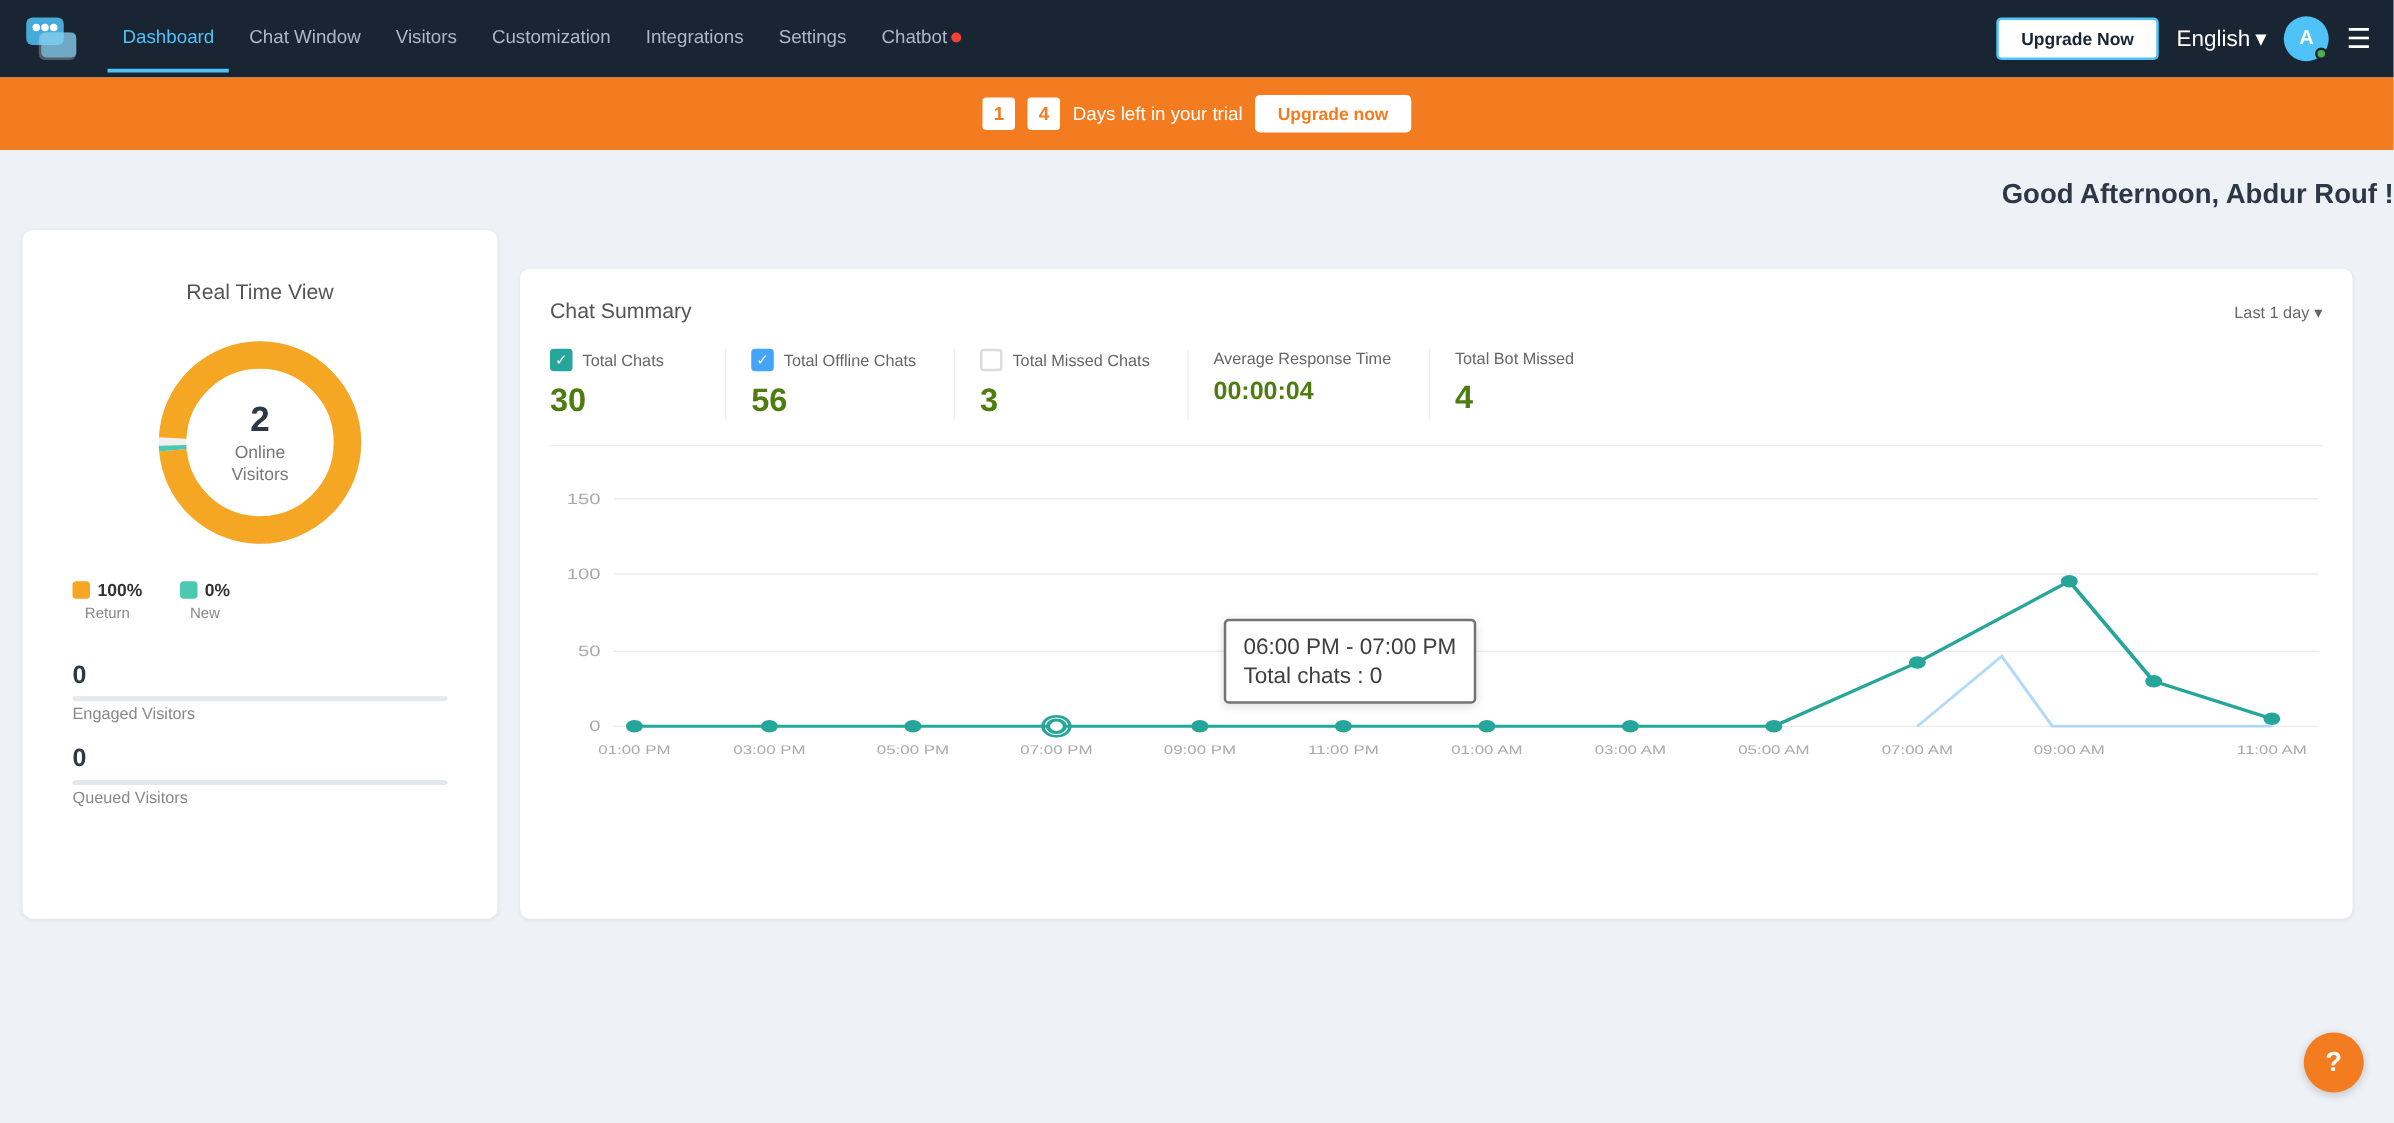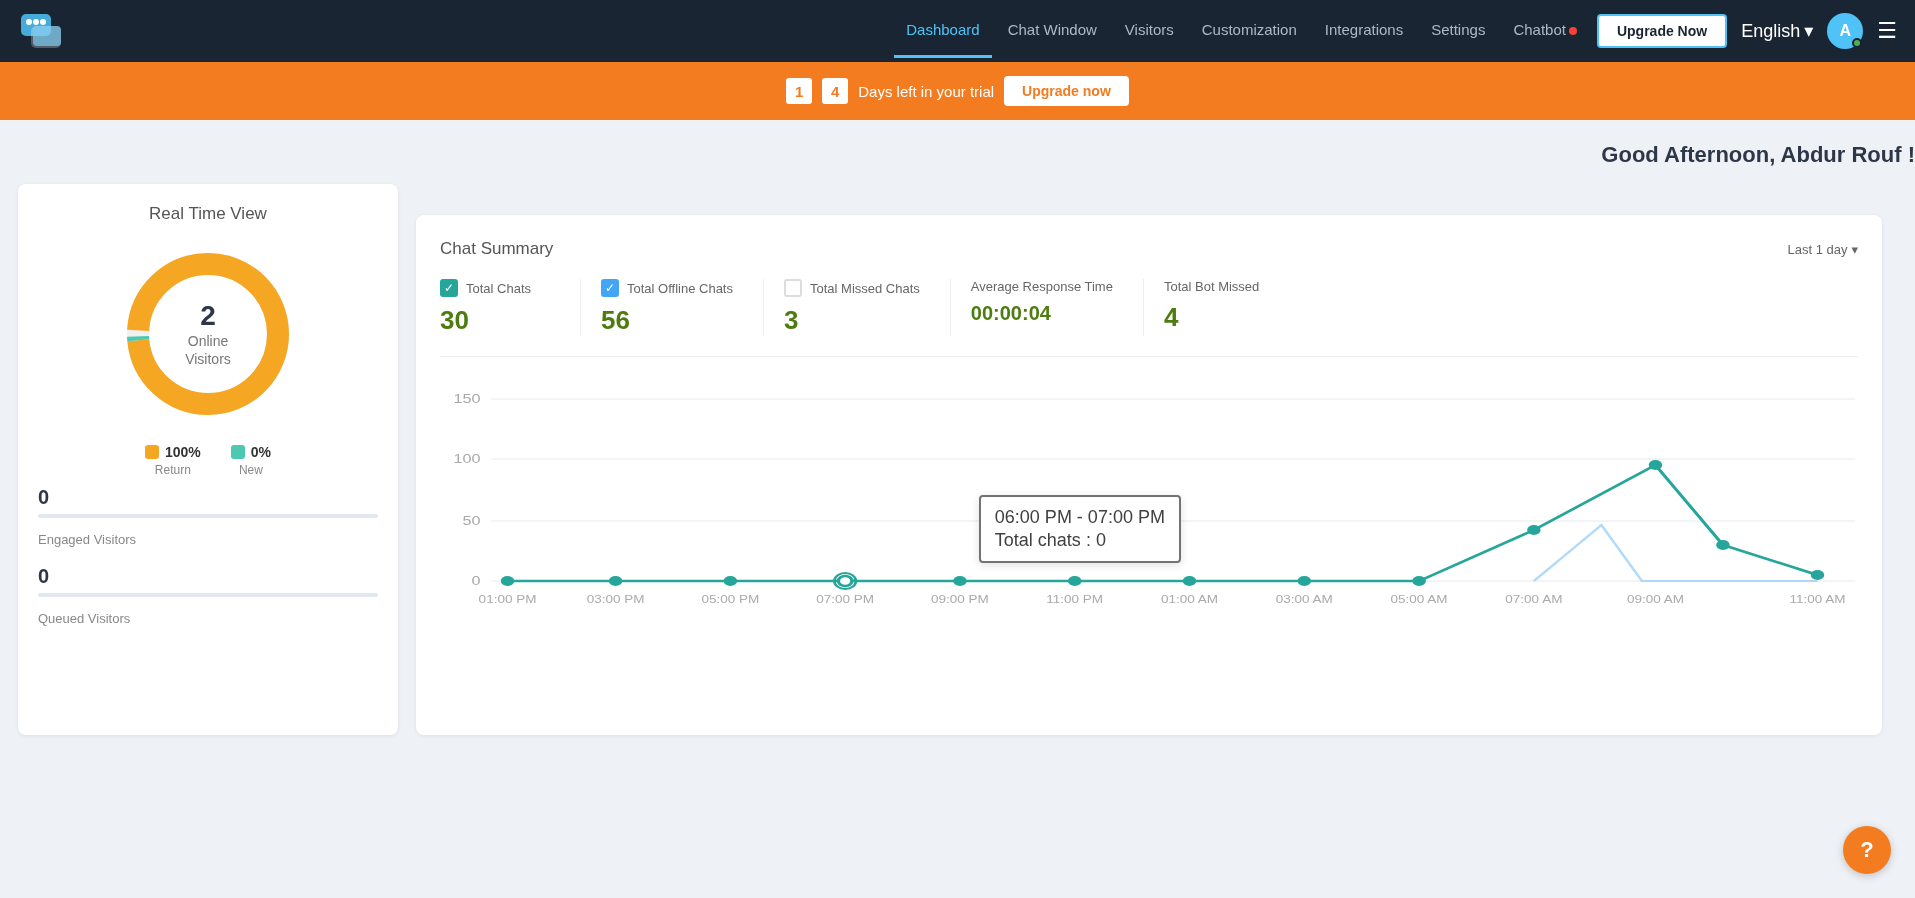--- a/index.html
+++ b/index.html
@@ -12,21 +12,21 @@
       align-items: center;
       padding: 0 18px;
       height: 62px;
       gap: 8px;
     }
     .nav-logo {
       width: 50px; height: 42px; margin-right: 10px;
       display: flex; align-items: center; justify-content: center;
     }
     .nav-logo svg { width: 48px; height: 38px; }
-    .nav-links { display: flex; gap: 4px; align-items: center; flex: 1; justify-content: flex-end; }
+    .nav-links { display: flex; gap: 4px; align-items: center; flex: 1; }
     .nav-link {
       color: #aab8c8;
       text-decoration: none;
       padding: 6px 12px;
       font-size: 15px;
       cursor: pointer;
       border-bottom: 3px solid transparent;
       line-height: 38px;
     }
     .nav-link.active {
@@ -108,21 +108,21 @@
       padding: 0 18px 18px;
       max-width: 1900px;
     }
 
     
     .left-panel {
       background: #fff;
       border-radius: 8px;
       width: 380px;
       min-width: 340px;
-      padding: 20px;
+      padding: 40px;
       box-shadow: 0 1px 4px rgba(0,0,0,0.07);
     }
     .panel-title {
       font-size: 17px;
       color: #555;
       font-weight: 500;
       text-align: center;
       margin-bottom: 20px;
     }
 
@@ -139,33 +139,32 @@
       position: absolute;
       text-align: center;
       pointer-events: none;
     }
     .donut-center-num { font-size: 28px; font-weight: 700; color: #2d3748; display: block; }
     .donut-center-label { font-size: 14px; color: #777; display: block; line-height: 1.3; }
 
     
     .donut-legend {
       display: flex;
-      justify-content: center;
       gap: 30px;
-      margin-bottom: 9px;
+      margin-bottom: 32px;
     }
     .legend-item { display: flex; flex-direction: column; align-items: center; gap: 3px; }
     .legend-dot { width: 14px; height: 14px; border-radius: 3px; }
     .legend-pct { font-size: 14px; font-weight: 600; color: #333; }
     .legend-label { font-size: 12px; color: #888; }
 
     
     .stat-item { margin-bottom: 18px; }
     .stat-value { font-size: 20px; font-weight: 700; color: #2d3748; }
-    .stat-label { font-size: 13px; color: #888; margin-top: 14px; }
+    .stat-label { font-size: 13px; color: #888; margin-top: 2px; }
     .stat-bar { height: 4px; background: #e2e8f0; border-radius: 2px; margin-top: 5px; }
 
     
     .right-panel {
       background: #fff;
       border-radius: 8px;
       flex: 1;
       padding: 24px;
       box-shadow: 0 1px 4px rgba(0,0,0,0.07);
       min-height: 520px;

